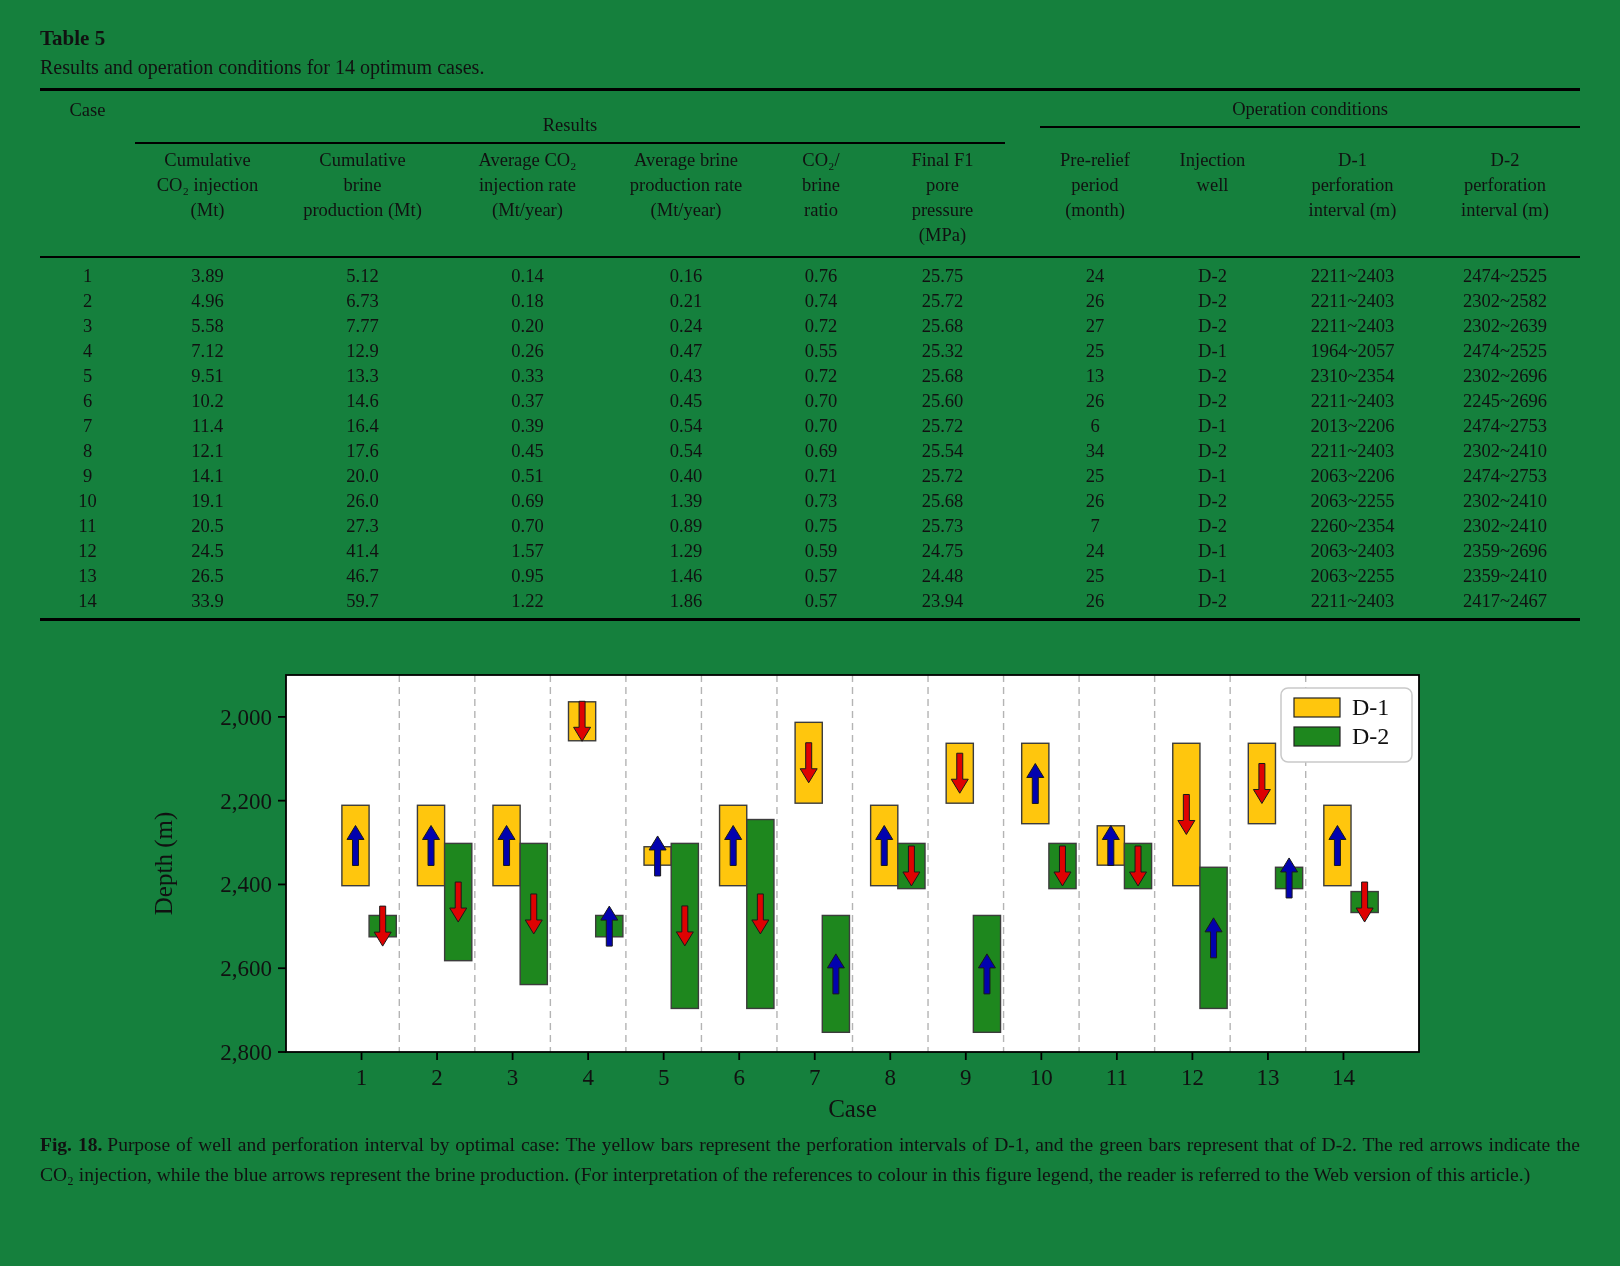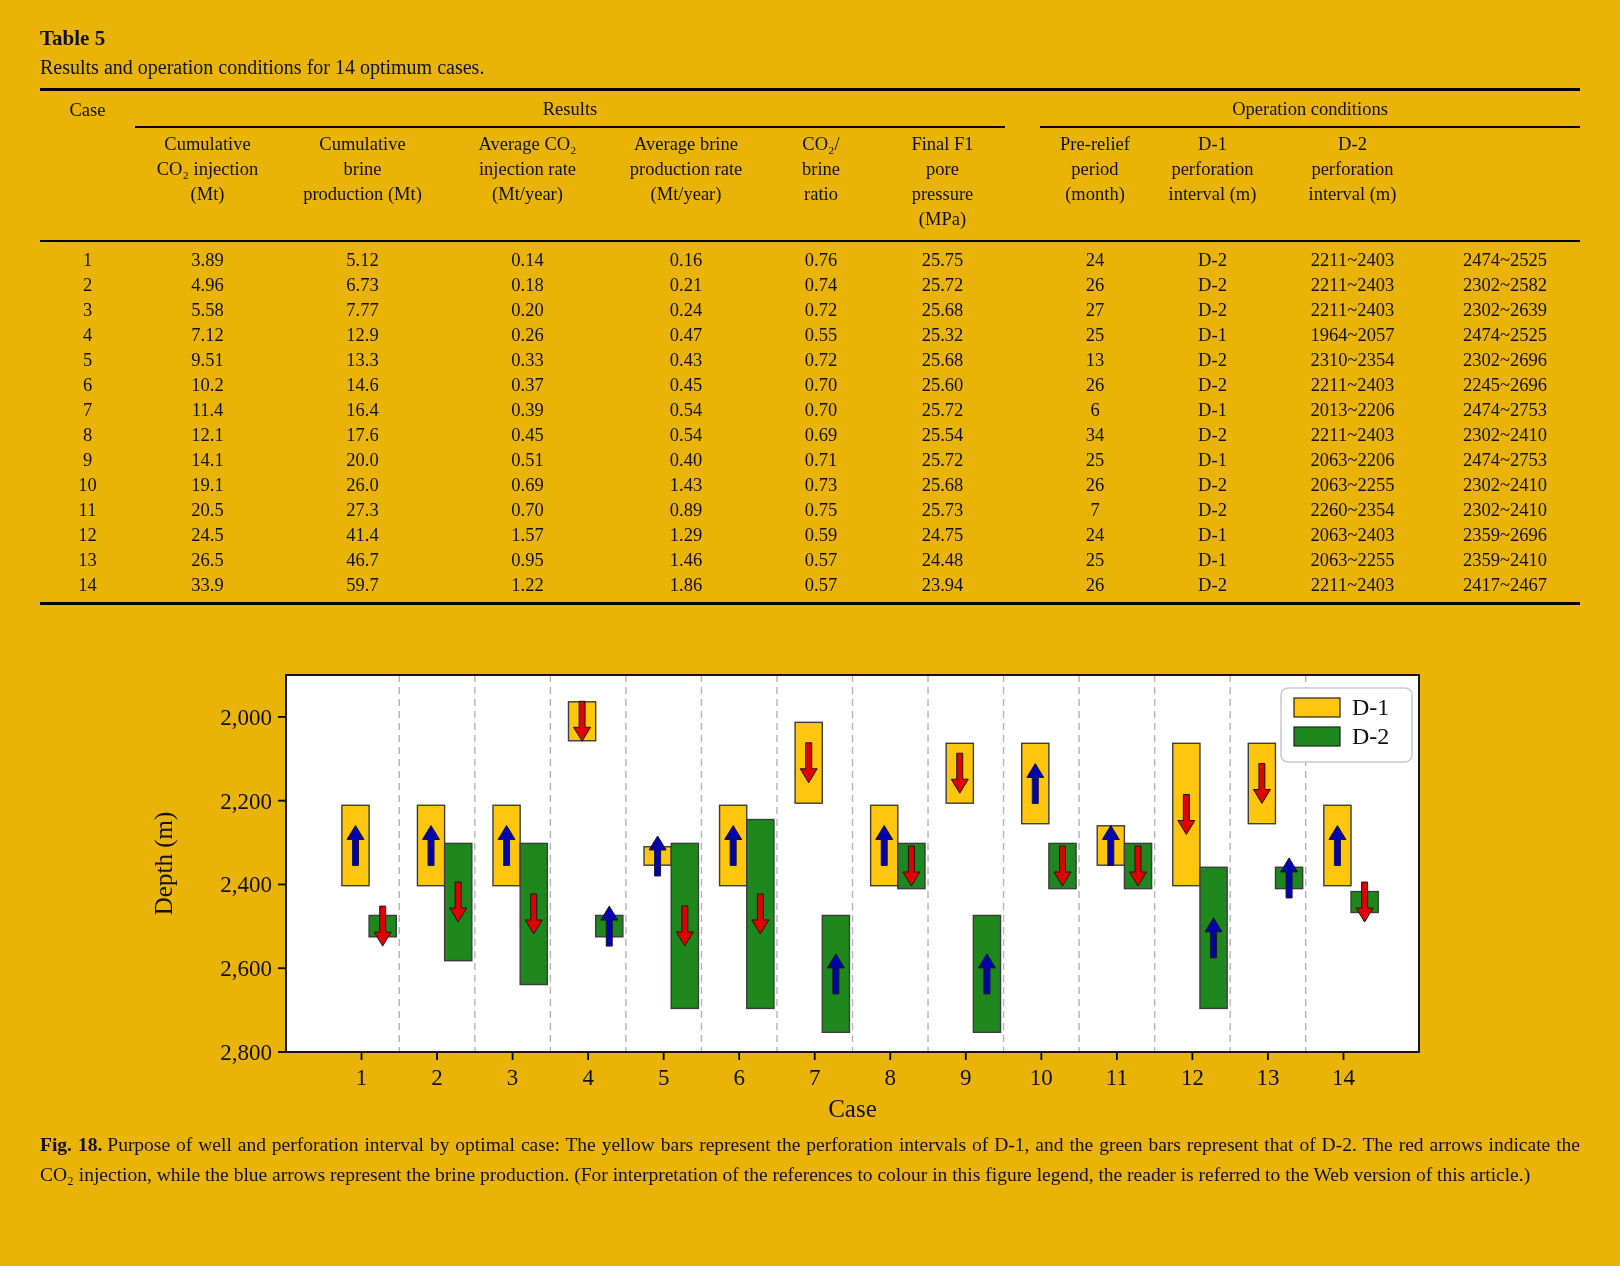--- a/index.html
+++ b/index.html
@@ -1,16 +1,16 @@
 <!DOCTYPE html>
 <html><head>
 <meta charset="utf-8">
 <style>
   html,body{margin:0;padding:0;background:#fff;}
-  .page{position:relative;width:1620px;height:1266px;background:#eab308;overflow:hidden;
+  .page{position:relative;width:1620px;height:1266px;background:#15803d;overflow:hidden;
         font-family:"Liberation Serif",serif;color:#111;}
   .tbl-title{position:absolute;left:40px;top:26px;font-size:21px;font-weight:bold;}
   .tbl-subtitle{position:absolute;left:40px;top:56px;font-size:20px;}
   .tbl{position:absolute;left:40px;top:88px;width:1540px;display:grid;
        grid-template-columns:95px 145px 165px 165px 152px 118px 125px 35px 110px 125px 155px 150px;
        border-top:3px solid #000;border-bottom:3px solid #000;font-size:18.5px;}
   .gc{height:37px;display:flex;align-items:center;justify-content:center;padding-top:2px;box-sizing:border-box;}
   .gc.case{justify-content:center;}
   .gc.rule{border-bottom:2px solid #000;}
   .hc{height:112px;padding-top:4px;box-sizing:border-box;text-align:center;
@@ -26,21 +26,21 @@
 </head>
 <body>
 
 <div class="page">
 
   <div class="tbl-title">Table 5</div>
   <div class="tbl-subtitle">Results and operation conditions for 14 optimum cases.</div>
 
   <div class="tbl" id="table-grid">
     <div class="gc case" style="grid-column:1;">Case</div>
-    <div class="gc rule" style="grid-column:2/8;">Results</div>
+    <div class="gc rule" style="grid-column:2/8;margin-top:16px;">Results</div>
     <div class="gc" style="grid-column:8;"></div>
     <div class="gc rule" style="grid-column:9/13;">Operation conditions</div>
 
   <div class="hc"></div>
       <div class="hc">Cumulative
 CO₂ injection
 (Mt)</div>
       <div class="hc">Cumulative
 brine
 production (Mt)</div>
@@ -54,20 +54,22 @@
 brine
 ratio</div>
       <div class="hc">Final F1
 pore
 pressure
 (MPa)</div>
       <div class="hc"></div>
       <div class="hc">Pre-relief
 period
 (month)</div>
+      <div class="hc">Injection
+well</div>
       <div class="hc">D-1
 perforation
 interval (m)</div>
       <div class="hc">D-2
 perforation
 interval (m)</div>
       <div class="midrule"></div>
       <div class="dc">1</div>
       <div class="dc">3.89</div>
       <div class="dc">5.12</div>
@@ -173,21 +175,21 @@
       <div class="dc">25.72</div>
       <div class="dc"></div>
       <div class="dc">25</div>
       <div class="dc">D-1</div>
       <div class="dc">2063~2206</div>
       <div class="dc">2474~2753</div>
       <div class="dc">10</div>
       <div class="dc">19.1</div>
       <div class="dc">26.0</div>
       <div class="dc">0.69</div>
-      <div class="dc">1.43</div>
+      <div class="dc">1.39</div>
       <div class="dc">0.73</div>
       <div class="dc">25.68</div>
       <div class="dc"></div>
       <div class="dc">26</div>
       <div class="dc">D-2</div>
       <div class="dc">2063~2255</div>
       <div class="dc">2302~2410</div>
       <div class="dc">11</div>
       <div class="dc">20.5</div>
       <div class="dc">27.3</div>

